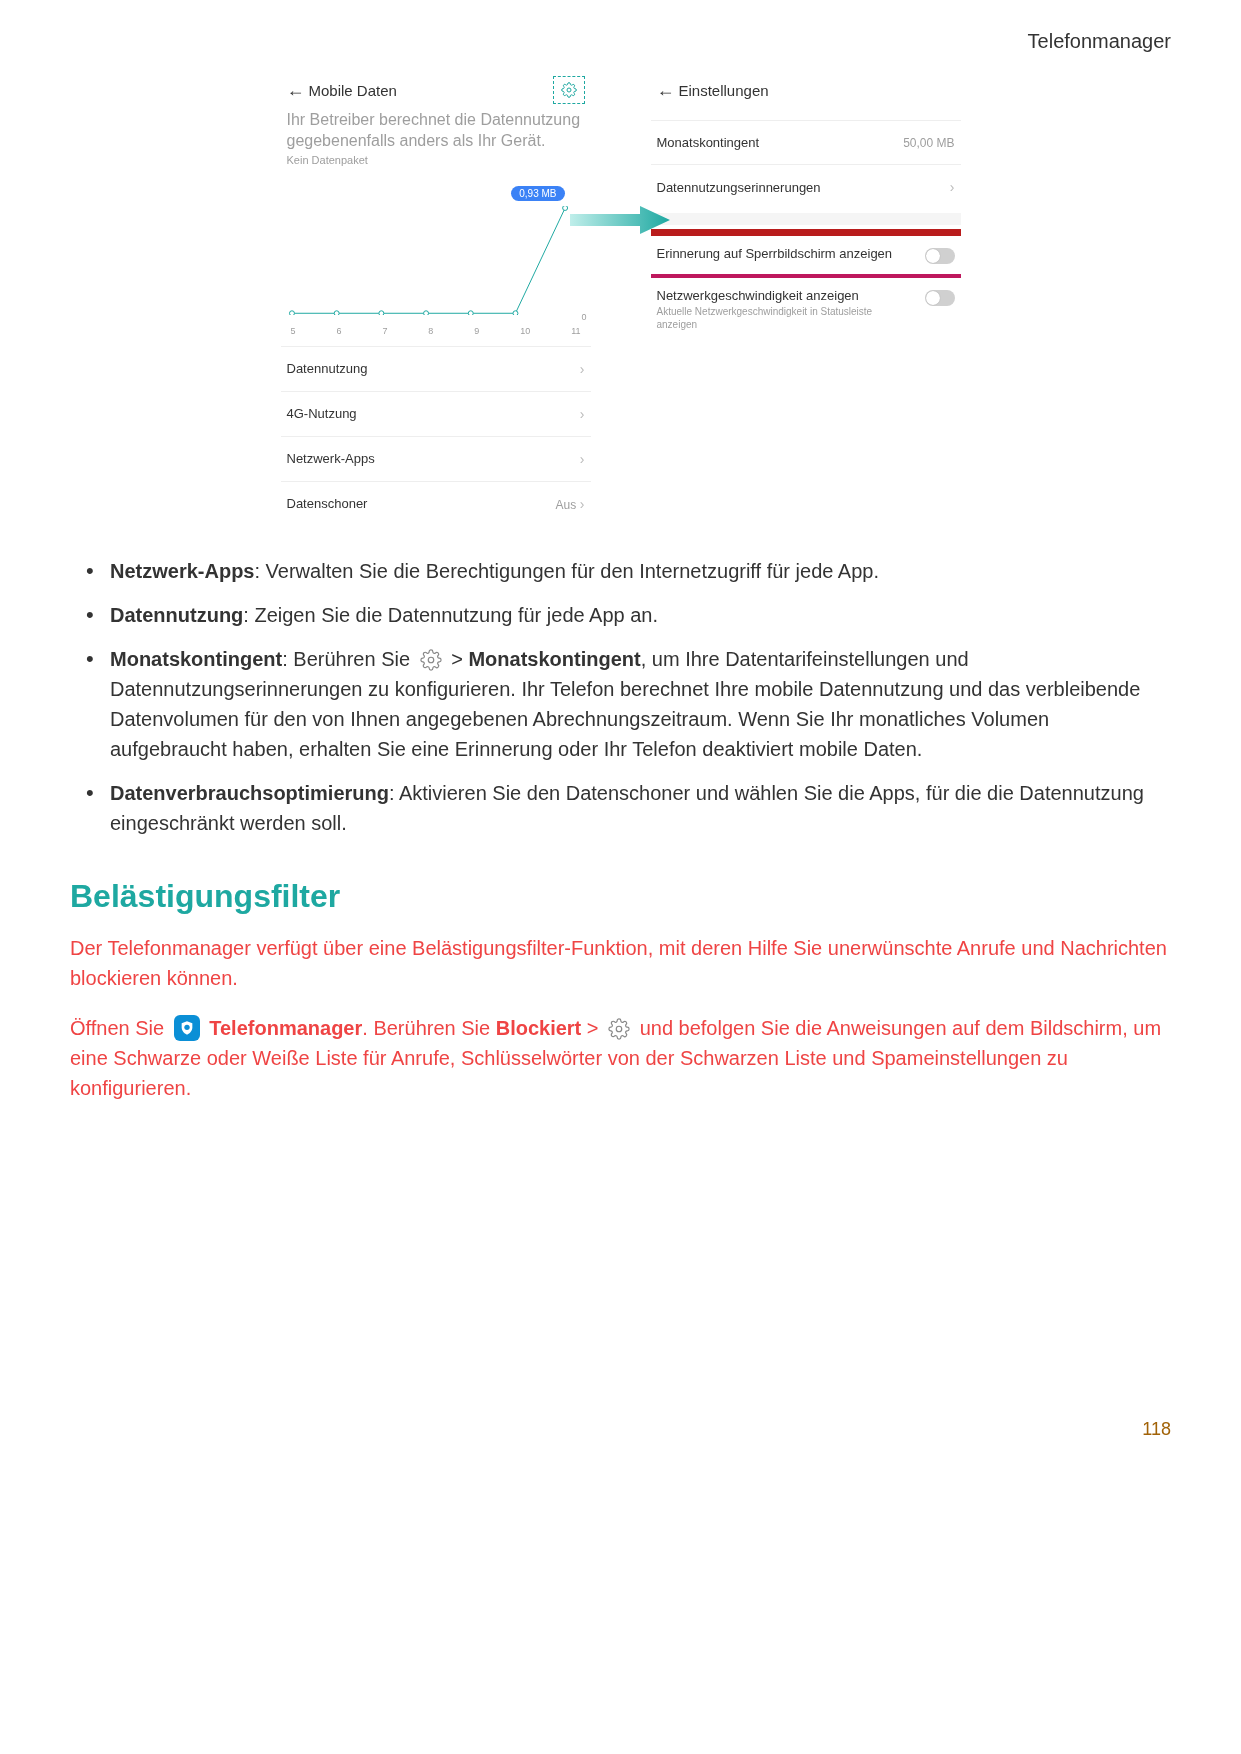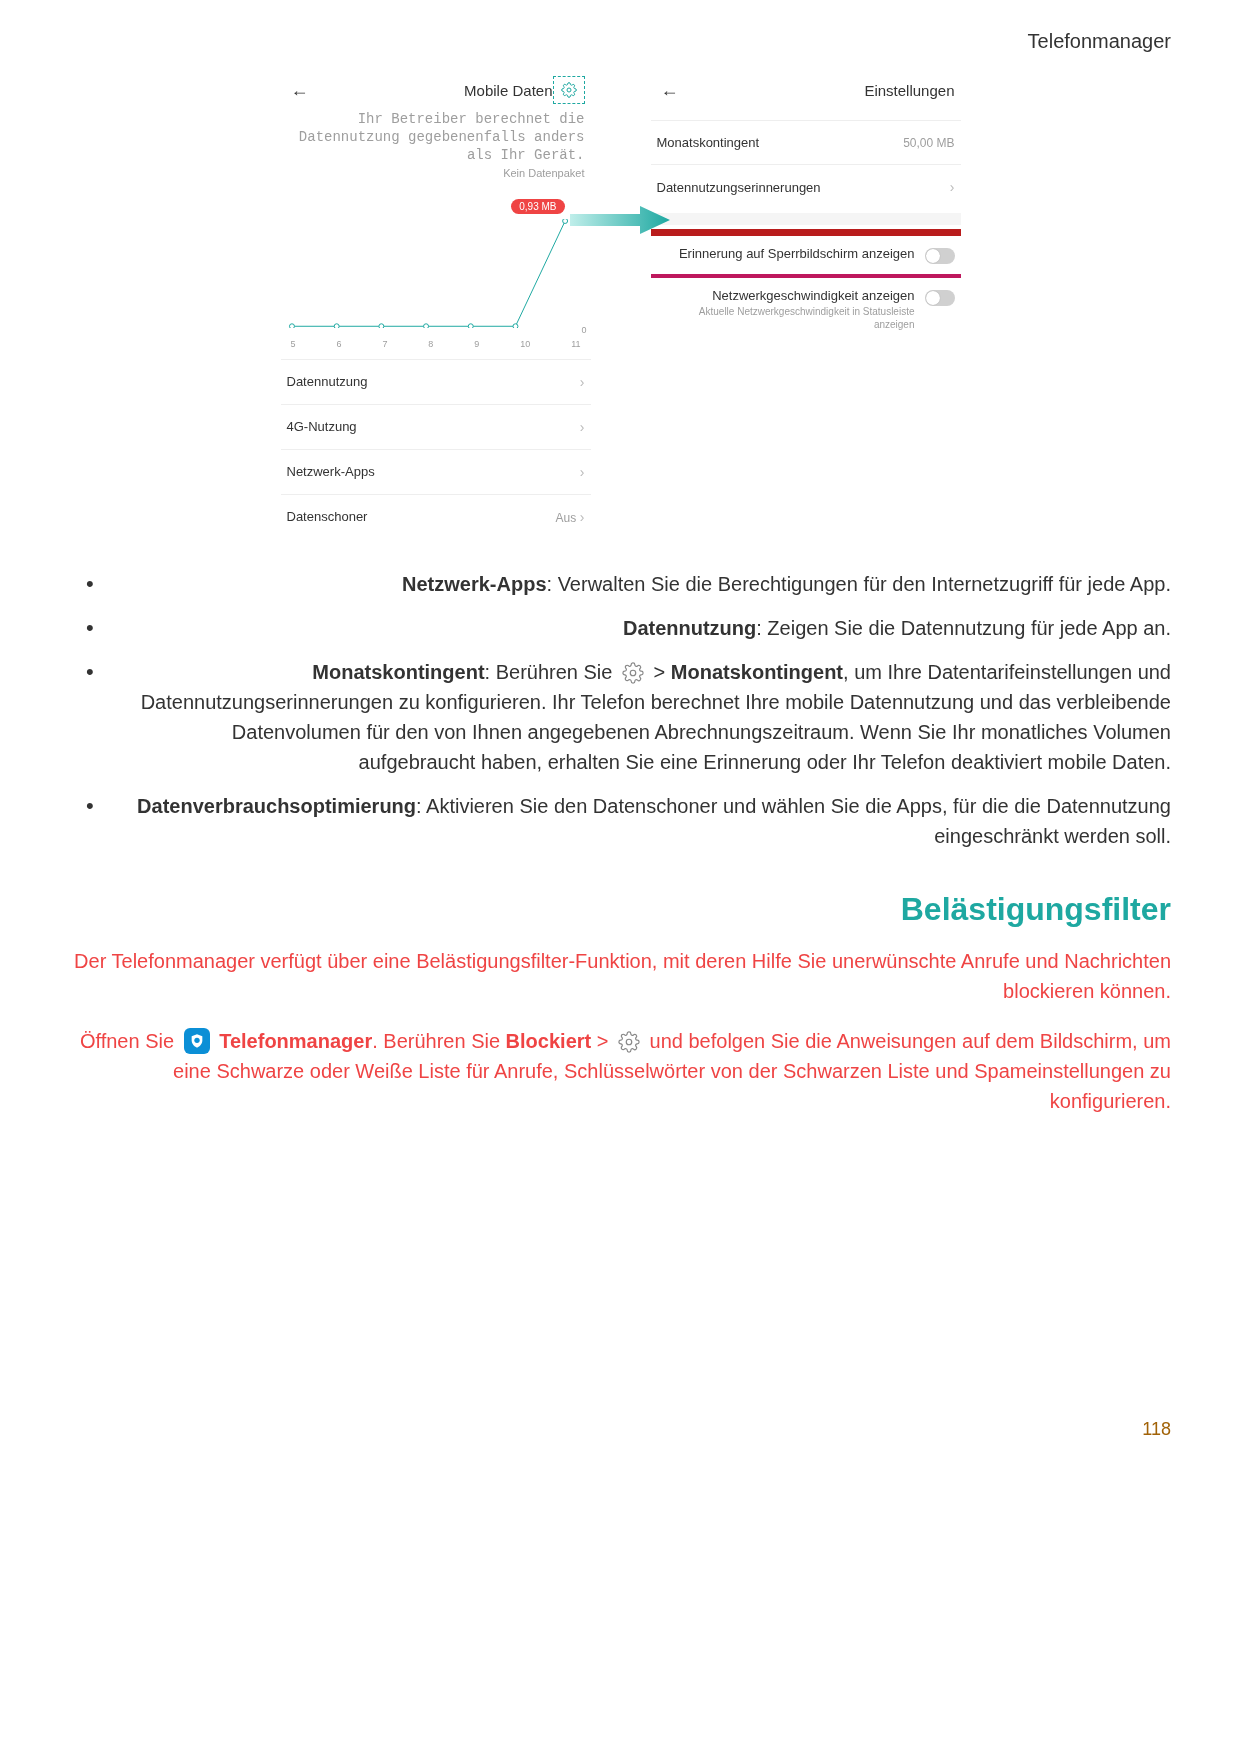--- a/index.html
+++ b/index.html
@@ -7,21 +7,20 @@
     font-family: Arial, "Helvetica Neue", sans-serif;
     background: #fff;
     color: #333;
   }
   .page {
     width: 1241px;
     height: 1470px;
     position: relative;
     box-sizing: border-box;
     padding: 40px 70px 28px 70px;
-    text-align: right;
   }
   .header-right {
     position: absolute;
     top: 30px;
     right: 70px;
     font-size: 20px;
     color: #333;
   }
   .screenshots {
     display: flex;
@@ -55,41 +54,40 @@
   .gear-wrap {
     width: 30px;
     height: 26px;
     border: 1px dashed #1ea8a1;
     display: flex;
     align-items: center;
     justify-content: center;
     color: #1ea8a1;
   }
   .phone-sub {
-    font-size: 14px;
+    font-size: 16px;
     color: #9e9e9e;
     padding: 0 6px;
     line-height: 1.3;
-    font-family: Liberation Mono, monospace;
   }
   .phone-sub2 {
     font-size: 11px;
     color: #9e9e9e;
     padding: 2px 6px 0 6px;
   }
   .chart-area {
     position: relative;
     height: 150px;
     margin: 20px 6px 6px 6px;
   }
   .badge {
     position: absolute;
     top: 0;
     right: 20px;
-    background: #ef4444;
+    background: #3b82f6;
     color: #fff;
     font-size: 10px;
     padding: 2px 8px;
     border-radius: 10px;
   }
   .chart-svg {
     position: absolute;
     left: 0; right: 0; bottom: 18px; top: 20px;
   }
   .x-axis {

